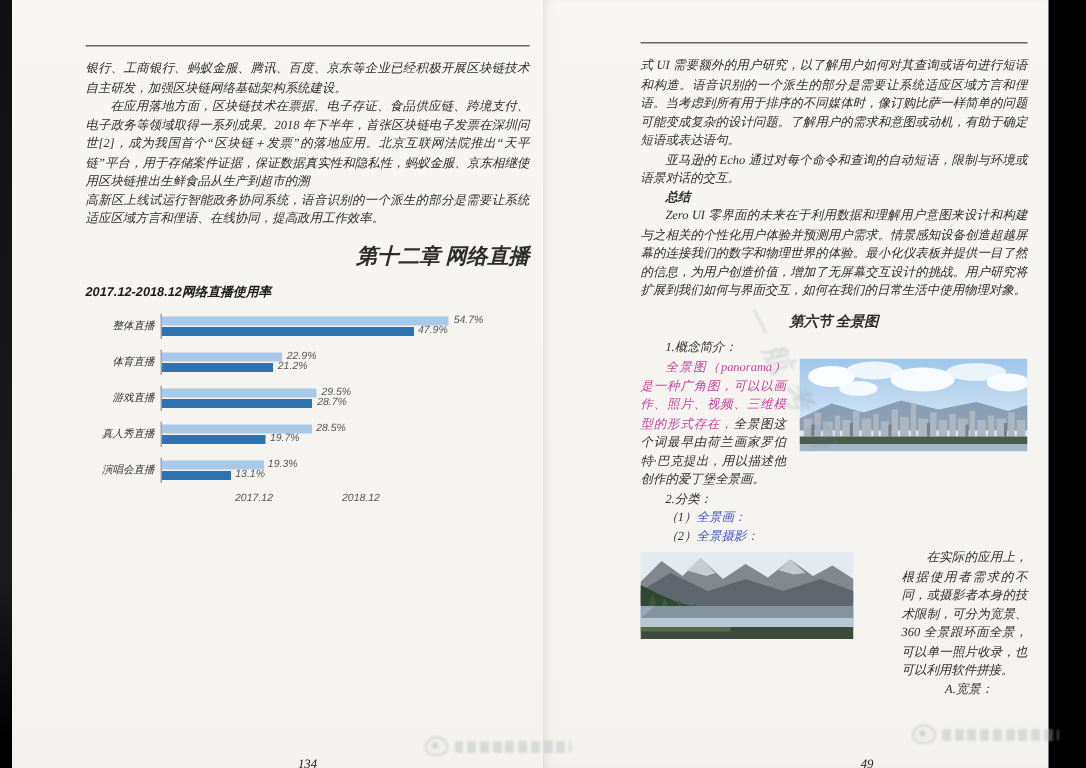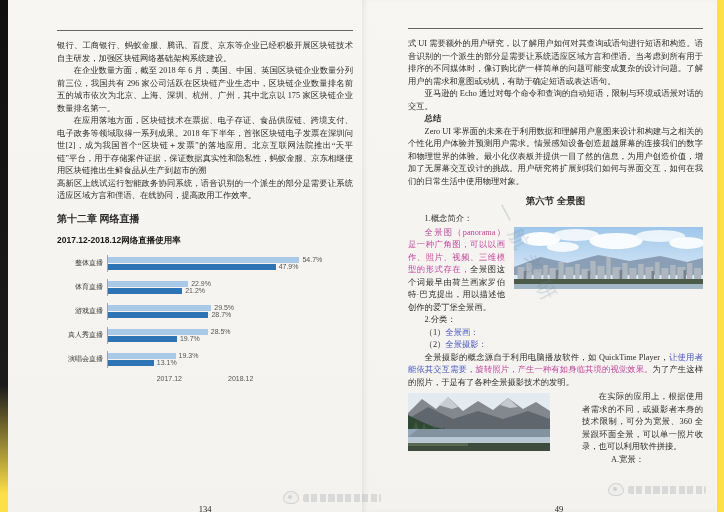--- a/index.html
+++ b/index.html
@@ -1,30 +1,30 @@
 <!DOCTYPE html>
 <html><head>
 <meta charset="utf-8">
 <style>
   html,body{margin:0;padding:0;background:#ffffff;}
-  .canvas{position:relative;width:724px;height:512px;background:#fde047;overflow:hidden;
-          font-family:"Liberation Serif",serif;color:#2d2d2d;}
+  .canvas{position:relative;width:724px;height:512px;background:#000000;overflow:hidden;
+          font-family:"Liberation Serif",serif;color:#2d2d2d;font-style:italic;}
   .spine{position:absolute;left:0;top:0;width:8px;height:494px;
          background:linear-gradient(180deg,#101010 0%,#1b1b1b 78%,rgba(25,25,25,0) 100%);}
   .page{position:absolute;top:0;height:512px;background:linear-gradient(180deg,#f7f6f3,#f3f2ee);}
   .page-left{left:8px;width:354px;}
-  .page-right{left:362px;width:355px;box-shadow:inset 4px 0 10px -7px rgba(0,0,0,.25);}
+  .page-right{left:362px;width:318px;box-shadow:inset 4px 0 10px -7px rgba(0,0,0,.25);padding-left:19px;}
   .inner{position:relative;height:100%;}
   .page-left .inner{padding:30px 9px 0 49px;}
   .page-right .inner{padding:28px 14px 0 46px;}
   .rule{height:1px;background:#666;margin-bottom:9px;}
   .p{font-size:8.3px;line-height:12.5px;text-align:justify;margin:0;}
   .ind{text-indent:2em;}
   .bold{font-weight:bold;}
-  .chap{font-size:10px;font-weight:bold;text-align:left;margin:9px 0 8px;}
+  .chap{font-size:14px;font-weight:bold;text-align:right;margin:9px 0 8px;}
   
   .noterow{display:flex;align-items:center;}
   .narrowcol{width:132px;}
   .rednote{flex:1;margin-left:18px;color:#cf2d20;font-family:"Liberation Sans",sans-serif;
            font-weight:bold;font-size:13px;line-height:20px;letter-spacing:.3px;}
   
   .chart{margin-top:9px;font-family:"Liberation Sans",sans-serif;}
   .ctitle{font-size:8.5px;font-weight:bold;color:#1a1a1a;margin-bottom:8px;}
   .crow{display:flex;align-items:center;margin-bottom:7px;}
   .clab{width:46px;text-align:right;padding-right:4px;font-size:7px;color:#333;white-space:nowrap;}
@@ -65,21 +65,20 @@
 <body>
 
 <div class="canvas">
   <div class="spine"></div>
 
   <div class="page page-left">
     <div class="inner">
       <div class="rule"></div>
 
       <p class="p">银行、工商银行、蚂蚁金服、腾讯、百度、京东等企业已经积极开展区块链技术自主研发，加强区块链网络基础架构系统建设。</p>
-      <p class="p ind">在企业数量方面，截至 2018 年 6 月，美国、中国、英国区块链企业数量分列前三位，我国共有 296 家公司活跃在区块链产业生态中，区块链企业数量排名前五的城市依次为北京、上海、深圳、杭州、广州，其中北京以 175 家区块链企业数量排名第一。</p>
       <p class="p ind">在应用落地方面，区块链技术在票据、电子存证、食品供应链、跨境支付、电子政务等领域取得一系列成果。2018 年下半年，首张区块链电子发票在深圳问世[2]，成为我国首个“区块链＋发票”的落地应用。北京互联网法院推出“天平链”平台，用于存储案件证据，保证数据真实性和隐私性，蚂蚁金服、京东相继使用区块链推出生鲜食品从生产到超市的溯</p>
 
       <div class="noterow">
       </div>
 
       <p class="p">高新区上线试运行智能政务协同系统，语音识别的一个派生的部分是需要让系统适应区域方言和俚语、在线协同，提高政用工作效率。</p>
 
       <div class="chap">第十二章 网络直播</div>
 
 
@@ -237,21 +236,20 @@
             <rect x="0" y="57" width="213" height="5" fill="#a3b7c6"></rect>
           </svg>
         </div>
       </div>
 
       <p class="p ind">2.分类：</p>
 
       <p class="p ind"><span>（1）</span><span class="blue">全景画：</span></p>
 
       <p class="p ind"><span>（2）</span><span class="blue">全景摄影：</span></p>
-      <p class="p ind"><span>全景摄影的概念源自于利用电脑播放软件，如 QuickTime Player，</span><span class="blue">让使用者能依其交互需要，</span><span class="pink">旋转照片，产生一种有如身临其境的视觉效果。</span><span>为了产生这样的照片，于是有了各种全景摄影技术的发明。</span></p>
 
       <div class="lakerow">
         <div class="lake">
           <svg viewBox="0 0 142 58" preserveAspectRatio="none" aria-hidden="true">
             <rect x="0" y="0" width="142" height="22" fill="#e3eaf0"></rect>
             <polygon points="0,20 14,6 28,16 40,4 55,18 70,8 85,17 100,5 115,16 128,9 142,18 142,34 0,34" fill="#83888f"></polygon>
             <polygon points="30,12 40,4 50,14 44,16" fill="#d8dde2" opacity=".8"></polygon>
             <polygon points="92,12 100,5 110,14 102,15" fill="#d4d9de" opacity=".8"></polygon>
             <polygon points="0,26 20,14 45,26 70,18 95,26 120,18 142,26 142,36 0,36" fill="#5f666e"></polygon>
             <polygon points="0,36 0,22 12,28 26,34 40,37 20,40" fill="#2f4733"></polygon>

